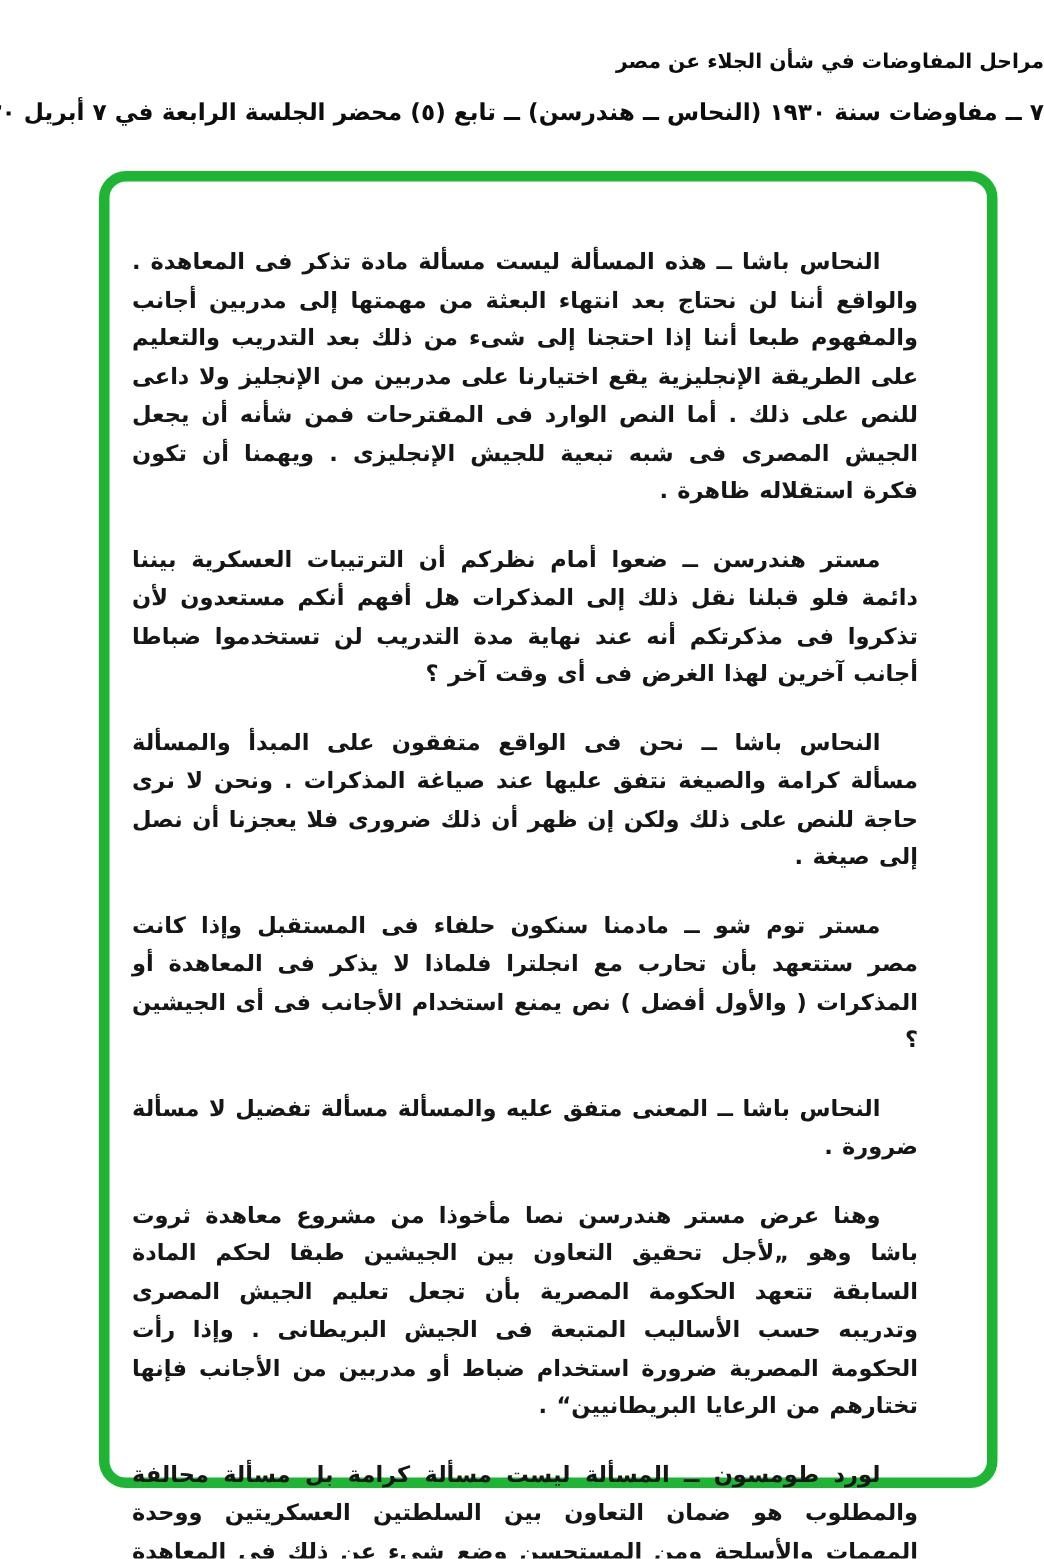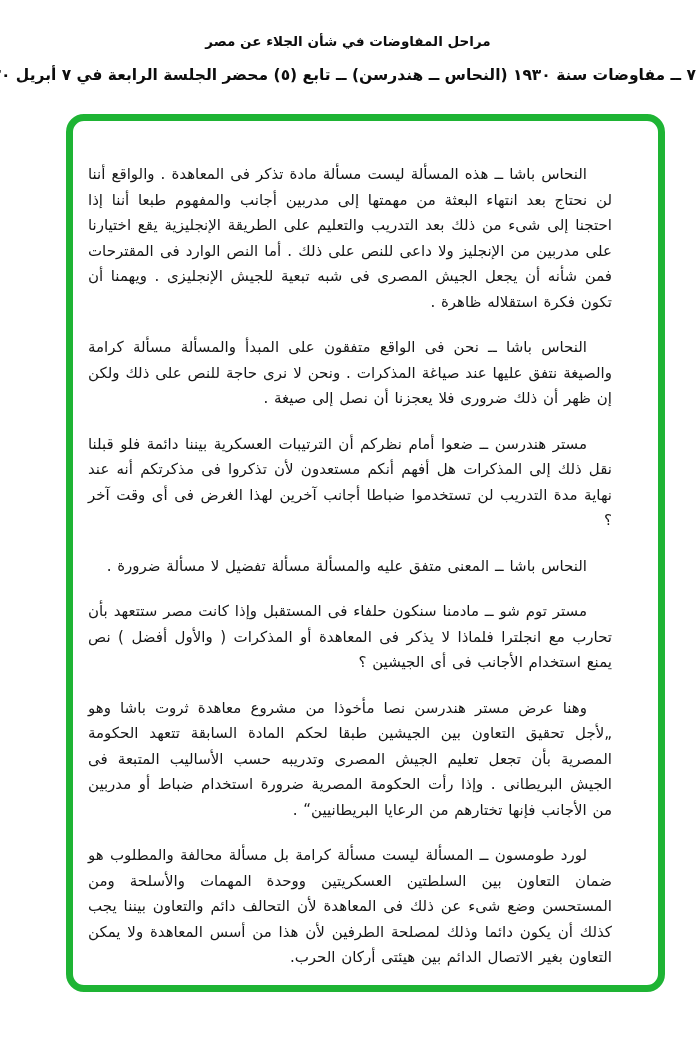--- a/index.html
+++ b/index.html
@@ -13,21 +13,20 @@
     position: relative;
     font-family: "DejaVu Sans", sans-serif;
     color: #111111;
     overflow: hidden;
   }
   .header-title {
     position: absolute;
     top: 33px;
     left: 0;
     width: 100%;
-    text-align: center;
     direction: rtl;
     font-size: 13.5px;
     font-weight: bold;
     color: #0d0d0d;
     letter-spacing: 0;
   }
   .header-subtitle {
     position: absolute;
     top: 66px;
     left: 0;
@@ -58,32 +57,33 @@
     direction: rtl;
     text-align: justify;
     font-size: 15px;
     line-height: 25.5px;
     color: #161616;
   }
   .doc-body p {
     margin: 0 0 20px 0;
     text-indent: 25px;
     word-spacing: 1px;
+    font-weight: bold;
   }
 </style>
 </head>
 <body style="background: rgb(255, 255, 255);">
 
 <div class="header-title">مراحل المفاوضات في شأن الجلاء عن مصر</div>
 
 <div class="header-subtitle">٧ ــ مفاوضات سنة ١٩٣٠ (النحاس ــ هندرسن) ــ تابع (٥) محضر الجلسة الرابعة في ٧ أبريل ١٩٣٠</div>
 
 <div class="green-box" style="border-color: rgb(30, 180, 52);"></div>
 
 <div class="doc-body" style="color: rgb(22, 22, 22);">
   <p>النحاس باشا ــ هذه المسألة ليست مسألة مادة تذكر فى المعاهدة . والواقع أننا لن نحتاج بعد انتهاء البعثة من مهمتها إلى مدربين أجانب والمفهوم طبعا أننا إذا احتجنا إلى شىء من ذلك بعد التدريب والتعليم على الطريقة الإنجليزية يقع اختيارنا على مدربين من الإنجليز ولا داعى للنص على ذلك . أما النص الوارد فى المقترحات فمن شأنه أن يجعل الجيش المصرى فى شبه تبعية للجيش الإنجليزى . ويهمنا أن تكون فكرة استقلاله ظاهرة .</p>
+  <p>مستر هندرسن ــ ضعوا أمام نظركم أن الترتيبات العسكرية بيننا دائمة فلو قبلنا نقل ذلك إلى المذكرات هل أفهم أنكم مستعدون لأن تذكروا فى مذكرتكم أنه عند نهاية مدة التدريب لن تستخدموا ضباطا أجانب آخرين لهذا الغرض فى أى وقت آخر ؟</p>
   <p>النحاس باشا ــ نحن فى الواقع متفقون على المبدأ والمسألة مسألة كرامة والصيغة نتفق عليها عند صياغة المذكرات . ونحن لا نرى حاجة للنص على ذلك ولكن إن ظهر أن ذلك ضرورى فلا يعجزنا أن نصل إلى صيغة .</p>
-  <p>مستر هندرسن ــ ضعوا أمام نظركم أن الترتيبات العسكرية بيننا دائمة فلو قبلنا نقل ذلك إلى المذكرات هل أفهم أنكم مستعدون لأن تذكروا فى مذكرتكم أنه عند نهاية مدة التدريب لن تستخدموا ضباطا أجانب آخرين لهذا الغرض فى أى وقت آخر ؟</p>
+  <p>مستر توم شو ــ مادمنا سنكون حلفاء فى المستقبل وإذا كانت مصر ستتعهد بأن تحارب مع انجلترا فلماذا لا يذكر فى المعاهدة أو المذكرات ( والأول أفضل ) نص يمنع استخدام الأجانب فى أى الجيشين ؟</p>
   <p>النحاس باشا ــ المعنى متفق عليه والمسألة مسألة تفضيل لا مسألة ضرورة .</p>
-  <p>مستر توم شو ــ مادمنا سنكون حلفاء فى المستقبل وإذا كانت مصر ستتعهد بأن تحارب مع انجلترا فلماذا لا يذكر فى المعاهدة أو المذكرات ( والأول أفضل ) نص يمنع استخدام الأجانب فى أى الجيشين ؟</p>
   <p>وهنا عرض مستر هندرسن نصا مأخوذا من مشروع معاهدة ثروت باشا وهو „لأجل تحقيق التعاون بين الجيشين طبقا لحكم المادة السابقة تتعهد الحكومة المصرية بأن تجعل تعليم الجيش المصرى وتدريبه حسب الأساليب المتبعة فى الجيش البريطانى . وإذا رأت الحكومة المصرية ضرورة استخدام ضباط أو مدربين من الأجانب فإنها تختارهم من الرعايا البريطانيين“ .</p>
   <p>لورد طومسون ــ المسألة ليست مسألة كرامة بل مسألة محالفة والمطلوب هو ضمان التعاون بين السلطتين العسكريتين ووحدة المهمات والأسلحة ومن المستحسن وضع شىء عن ذلك فى المعاهدة لأن التحالف دائم والتعاون بيننا يجب كذلك أن يكون دائما وذلك لمصلحة الطرفين لأن هذا من أسس المعاهدة ولا يمكن التعاون بغير الاتصال الدائم بين هيئتى أركان الحرب.</p>
 </div>
 
 </body></html>

